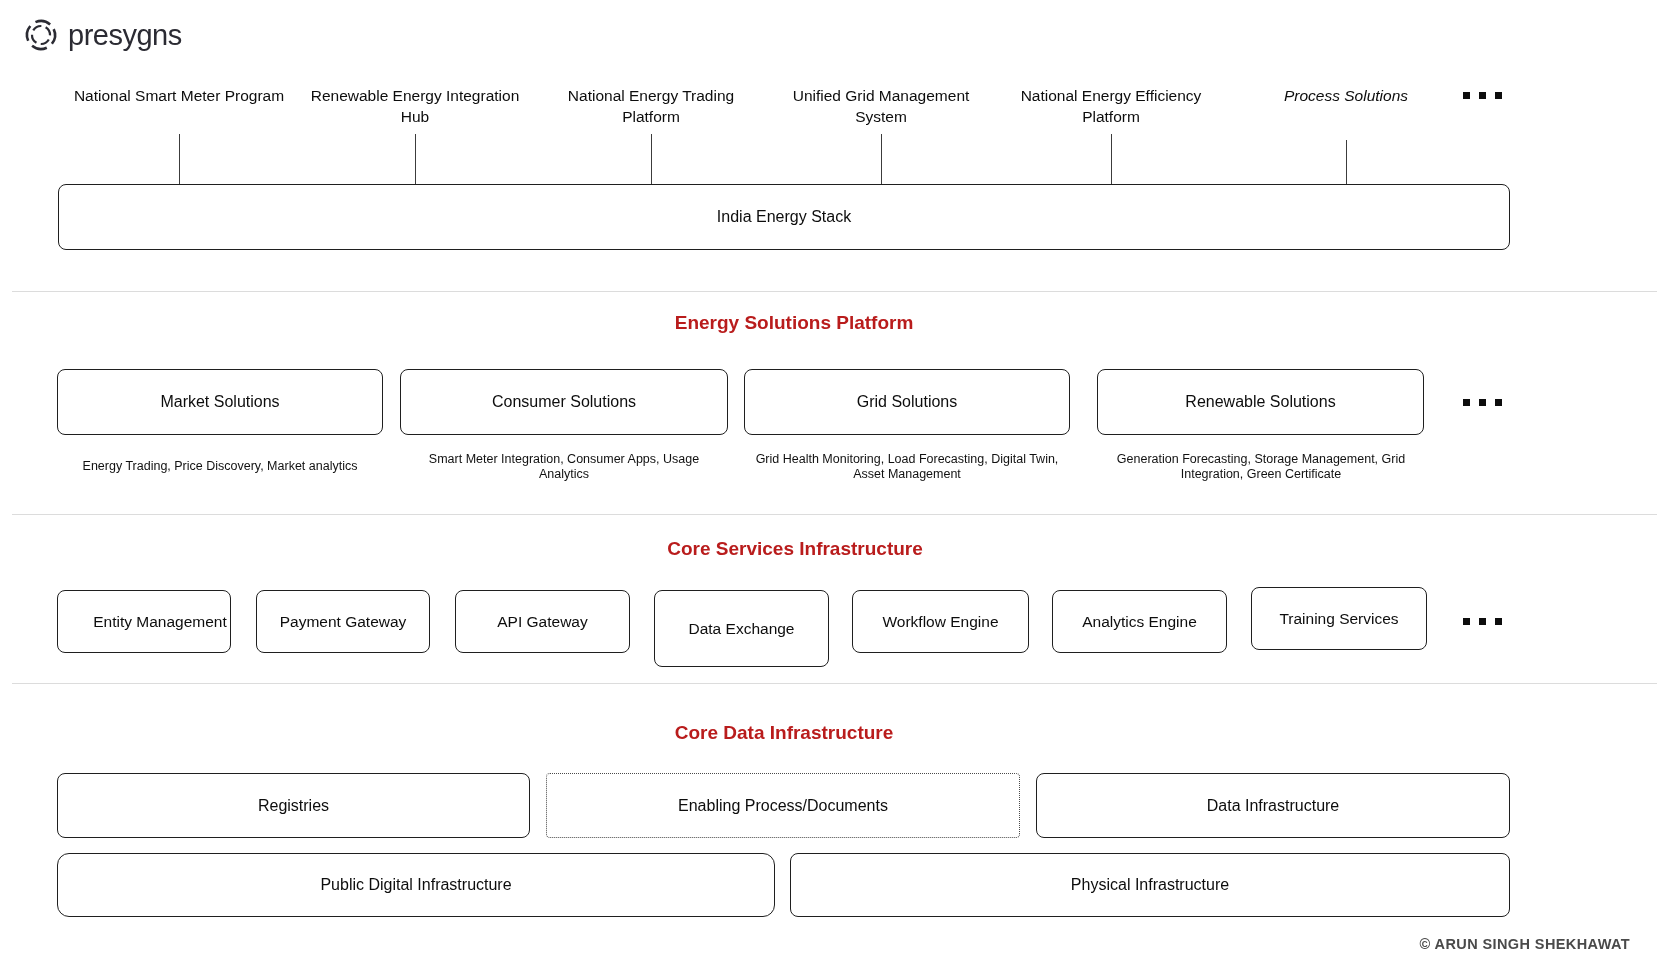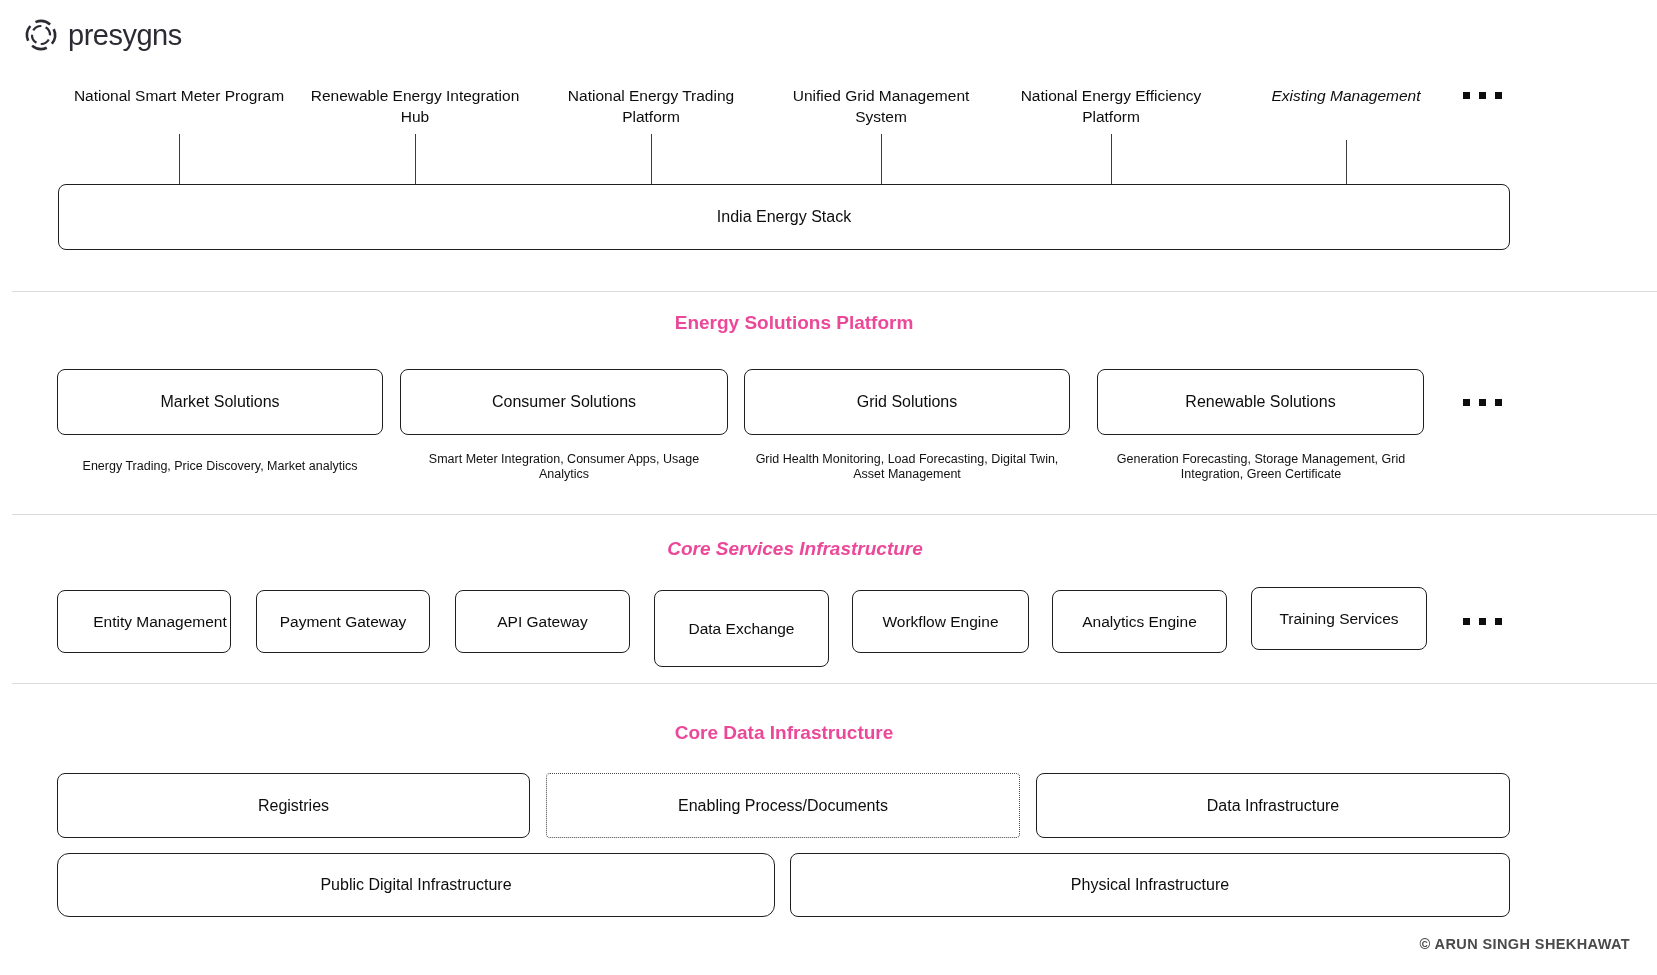--- a/index.html
+++ b/index.html
@@ -14,21 +14,21 @@
   .top-label{position:absolute;top:85px;width:220px;text-align:center;
     font-size:15.5px;line-height:21px;color:#0d0d0d;}
   .italic{font-style:italic;}
   .vline{position:absolute;width:1px;background:#3c3c3c;top:134px;height:50px;}
   
   .box{position:absolute;border:1.5px solid #1f1f1f;border-radius:8px;background:#fff;
     display:flex;align-items:center;justify-content:center;font-size:16px;color:#0d0d0d;
     box-sizing:border-box;text-align:center;}
   .box.dotted{border:1.5px dotted #4a4a4a;border-radius:4px;}
   .divider{position:absolute;left:12px;width:1645px;height:1px;background:#dcdcdc;}
-  .section-title{position:absolute;text-align:center;font-size:19px;font-weight:bold;color:#ec4899;}
+  .section-title{position:absolute;text-align:center;font-size:19px;font-weight:bold;color:#b91c1c;}
   .desc{position:absolute;display:flex;align-items:center;justify-content:center;
     font-size:12.5px;line-height:15.5px;text-align:center;color:#111;height:34px;}
   
   .dots{position:absolute;display:flex;gap:9px;align-items:center;}
   .dot{width:7px;height:7px;background:#0d0d0d;}
   .copyright{position:absolute;top:936px;right:27px;font-size:14.5px;font-weight:bold;
     color:#4a4a4a;letter-spacing:0.4px;}
 </style>
 </head>
 <body>
@@ -45,21 +45,21 @@
       </svg>
     </span>
     <span class="logo-text">presygns</span>
   </div>
 
   <div class="top-label" style="left:69px;">National Smart Meter Program</div>
   <div class="top-label" style="left:305px;">Renewable Energy Integration Hub</div>
   <div class="top-label" style="left:541px;">National Energy Trading Platform</div>
   <div class="top-label" style="left:771px;">Unified Grid Management System</div>
   <div class="top-label" style="left:1001px;">National Energy Efficiency Platform</div>
-  <div class="top-label italic" style="left:1236px;width:180px;left:1256px;">Existing Management</div>
+  <div class="top-label italic" style="left:1236px;width:180px;left:1256px;">Process Solutions</div>
   <div class="dots" style="left:1463px;top:92px;">
     <span class="dot"></span>
       <span class="dot"></span>
       <span class="dot"></span>
   </div>
 
   <div class="vline" style="left:179px;"></div>
   <div class="vline" style="left:415px;"></div>
   <div class="vline" style="left:651px;"></div>
   <div class="vline" style="left:881px;"></div>
@@ -92,21 +92,21 @@
       <span class="dot"></span>
   </div>
 
   <div class="desc" style="left:47px;top:450px;width:346px;">Energy Trading, Price Discovery, Market analytics</div>
   <div class="desc" style="left:410px;top:450px;width:308px;">Smart Meter Integration, Consumer Apps, Usage Analytics</div>
   <div class="desc" style="left:754px;top:450px;width:306px;">Grid Health Monitoring, Load Forecasting, Digital Twin, Asset Management</div>
   <div class="desc" style="left:1102px;top:450px;width:318px;">Generation Forecasting, Storage Management, Grid Integration, Green Certificate</div>
 
   <div class="divider" style="top:514px;"></div>
 
-  <div class="section-title" style="left:0;width:1590px;top:538px;font-style:italic;">Core Services Infrastructure</div>
+  <div class="section-title" style="left:0;width:1590px;top:538px;">Core Services Infrastructure</div>
 
   <div class="box" style="left:57px;top:590px;width:174px;height:63px;font-size:15.5px;padding-left:32px;">
       <span>Entity Management</span>
     </div>
   <div class="box" style="left:256px;top:590px;width:174px;height:63px;font-size:15.5px;">
       <span>Payment Gateway</span>
     </div>
   <div class="box" style="left:455px;top:590px;width:175px;height:63px;font-size:15.5px;">
       <span>API Gateway</span>
     </div>

